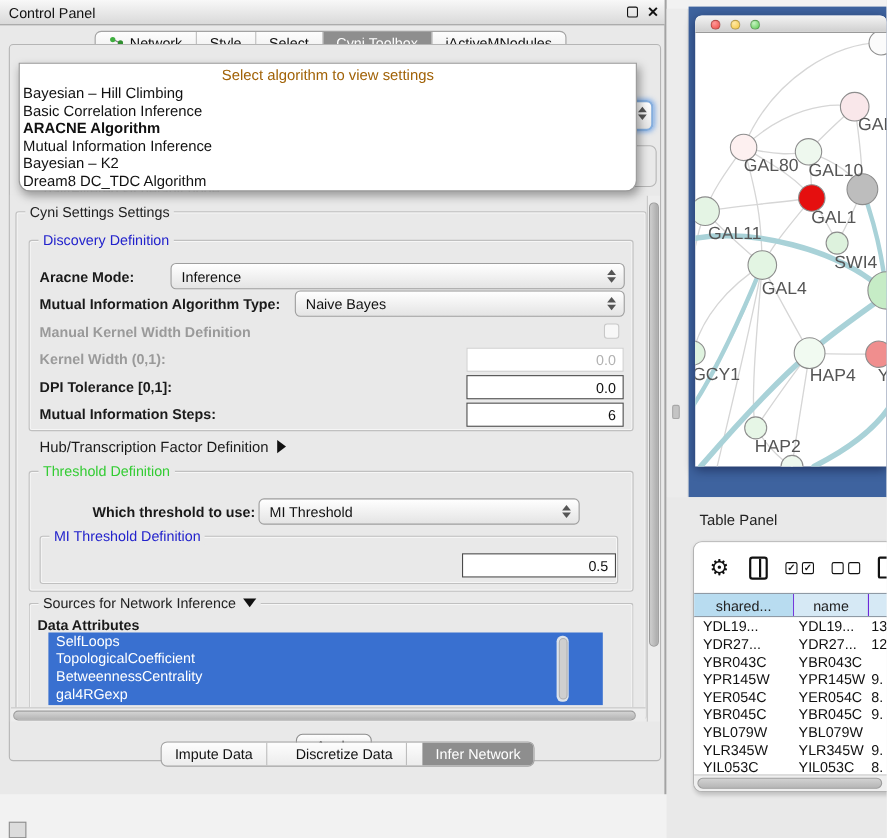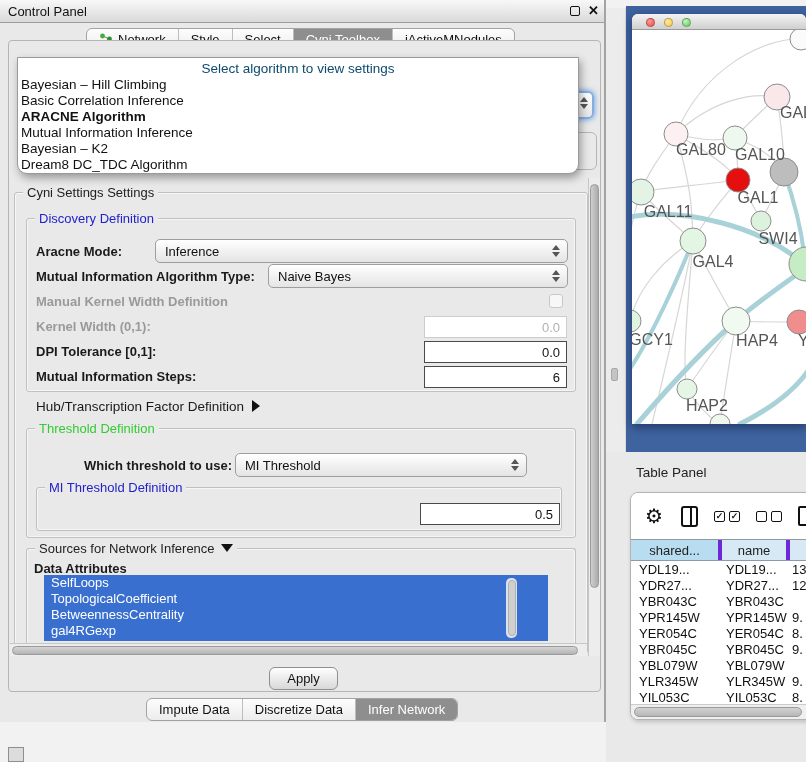--- a/index.html
+++ b/index.html
@@ -17,21 +17,21 @@
   .close-icon { position:absolute; right:5px; top:3px; font-size:13px; font-weight:bold; color:#111; cursor:default; }
 
   
   .tabbar { position:absolute; display:flex; border:1px solid #a3a3a3; border-radius:6px; overflow:hidden;
     background:linear-gradient(#fdfdfd,#ececec); height:23px; }
   .tab { font-size:13px; color:#111; display:flex; align-items:center; justify-content:center; padding:0 12px;
     border-right:1px solid #bdbdbd; white-space:nowrap; }
   .tab:last-child { border-right:none; }
   .tab.sel { background:#8e8e8e; color:#fff; }
   #toptabs { left:86px; top:28px; }
-  #bottabs { left:146px; top:698px; }
+  #bottabs { left:146px; top:674px;gap:14px; }
   .nettab-icon { width:14px; height:13px; margin-right:5px; }
 
   
   .pane { position:absolute; left:8px; top:40px; width:593px; height:652px; border:1px solid #b5b5b5; border-radius:4px; background:#e9e9e9; }
 
   
   .combo-frag { position:absolute; left:514px; top:91px; width:80px; height:28px; border:2px solid #85aede; border-radius:6px;
     background:linear-gradient(#fff,#e6e6e6); box-shadow:0 0 5px 1px rgba(90,150,230,.75); }
   .group-frag { position:absolute; left:545px; top:132px; width:52px; height:38px; border:1px solid #b6b6b6; border-radius:6px; }
   .ghost-text { position:absolute; left:40px; top:166px; width:300px; height:8px; overflow:hidden; font-size:13px; color:#a8a8a8; }
@@ -66,21 +66,21 @@
   .attr-item { height:16px; line-height:16px; font-size:13px; color:#fff; padding-left:7px; white-space:nowrap; }
   .attr-sb { position:absolute; left:497px; top:401px; width:11px; height:60px; background:#dde3ea; border-radius:5px; }
   .attr-sb-thumb { position:absolute; left:1.5px; top:2px; width:8px; height:56px; background:#cfcfcf; border-radius:4px; border:1px solid #b0b0b0; }
 
   .apply-btn { position:absolute; left:269px; top:667px; width:69px; height:23px; border:1px solid #8f8f8f; border-radius:6px;
     background:linear-gradient(#fefefe,#d8d8d8); font-size:13px; color:#111; display:flex; align-items:center; justify-content:center; font-family:"Liberation Sans",sans-serif; }
 
   
   .popup { position:absolute; left:17px; top:57px; width:562px; height:117px; background:#fff;
     border:1px solid #9a9a9a; border-radius:0 0 10px 10px; box-shadow:2px 4px 9px rgba(0,0,0,.35); z-index:50; overflow:hidden; }
-  .popup .ph { text-align:center; color:#0c4a6e; font-size:13.5px; padding-top:3px; height:19px; }
+  .popup .ph { text-align:center; color:#a16207; font-size:13.5px; padding-top:3px; height:19px; }
   .pi { font-size:13.5px; color:#111; height:16px; line-height:16px; padding-left:3px; white-space:nowrap; }
   .pi.b { font-weight:bold; }
 
   
   .divider { position:absolute; left:606px; top:8px; width:20px; height:444px; background:#ececec; border-right:1px solid #dadada; }
   .grip { position:absolute; left:5px; top:360px; width:7px; height:13px; background:#c4c4c4; border:1px solid #a8a8a8; border-radius:2px; }
   .desktop { position:absolute; left:626px; top:6px; width:180px; height:446px; background:var(--desk,#3e639f); }
   .mac-window { position:absolute; left:6px; top:8px; width:174px; height:410px; background:#fff;
     border-radius:6px 6px 0 0; box-shadow:0 3px 10px rgba(0,0,30,.45); }
   .mac-titlebar { position:absolute; left:0; top:0; width:100%; height:16px; border-radius:6px 6px 0 0;
@@ -97,21 +97,21 @@
   .table-window { position:absolute; left:24px; top:40px; width:182px; height:228px; background:#fff;
     border:1px solid #b3b3b3; border-radius:8px 0 0 8px; box-shadow:1px 2px 4px rgba(0,0,0,.18); overflow:hidden; }
   .t-toolbar { position:absolute; left:0; top:0; width:100%; height:46px; background:#fff; display:flex; align-items:center; }
   .gear-ic { font-size:20px; color:#111; margin-left:14px; }
   .split-ic { width:20px; height:21px; border:2.4px solid #111; border-radius:3px; margin-left:18px; position:relative; }
   .split-ic::after { content:""; position:absolute; left:7px; top:0; width:2.4px; height:100%; background:#111; }
   .cbpair { display:flex; gap:4px; margin-left:16px; }
   .cb { width:11px; height:11px; border:1.6px solid #111; border-radius:2px; font-size:9px; line-height:9px; text-align:center; color:#111; font-weight:bold; }
   .page-ic { width:15px; height:20px; border:2.4px solid #111; border-radius:2px; margin-left:16px; }
   .t-header { position:absolute; left:0; top:46px; width:100%; height:22px; display:flex; border-top:1px solid #8f9aa5; border-bottom:1px solid #8f9aa5; }
-  .th { font-size:13px; color:#222; display:flex; align-items:center; justify-content:center; border-right:4px solid #6d28d9; }
+  .th { font-size:13px; color:#222; display:flex; align-items:center; justify-content:center; border-right:1px solid #6d28d9; }
   .th0 { width:91px; background:#b8dcf0; }
   .th1 { width:68px; background:#d6e9f5; }
   .th2 { flex:1; background:#d6e9f5; border-right:none; }
   .t-rows { position:absolute; left:0; top:69px; width:100%; height:142px; overflow:hidden; background:#fff; }
   .tr { display:flex; height:16px; line-height:16px; font-size:13px; color:#111; }
   .td { white-space:nowrap; overflow:hidden; }
   .td0 { width:91px; padding-left:8px; }
   .td1 { width:68px; padding-left:4px; }
   .td2 { flex:1; padding-left:2px; }
   .t-hsb { position:absolute; left:0; top:211px; width:100%; height:15px; background:#efefef; border-top:1px solid #ccc; }

